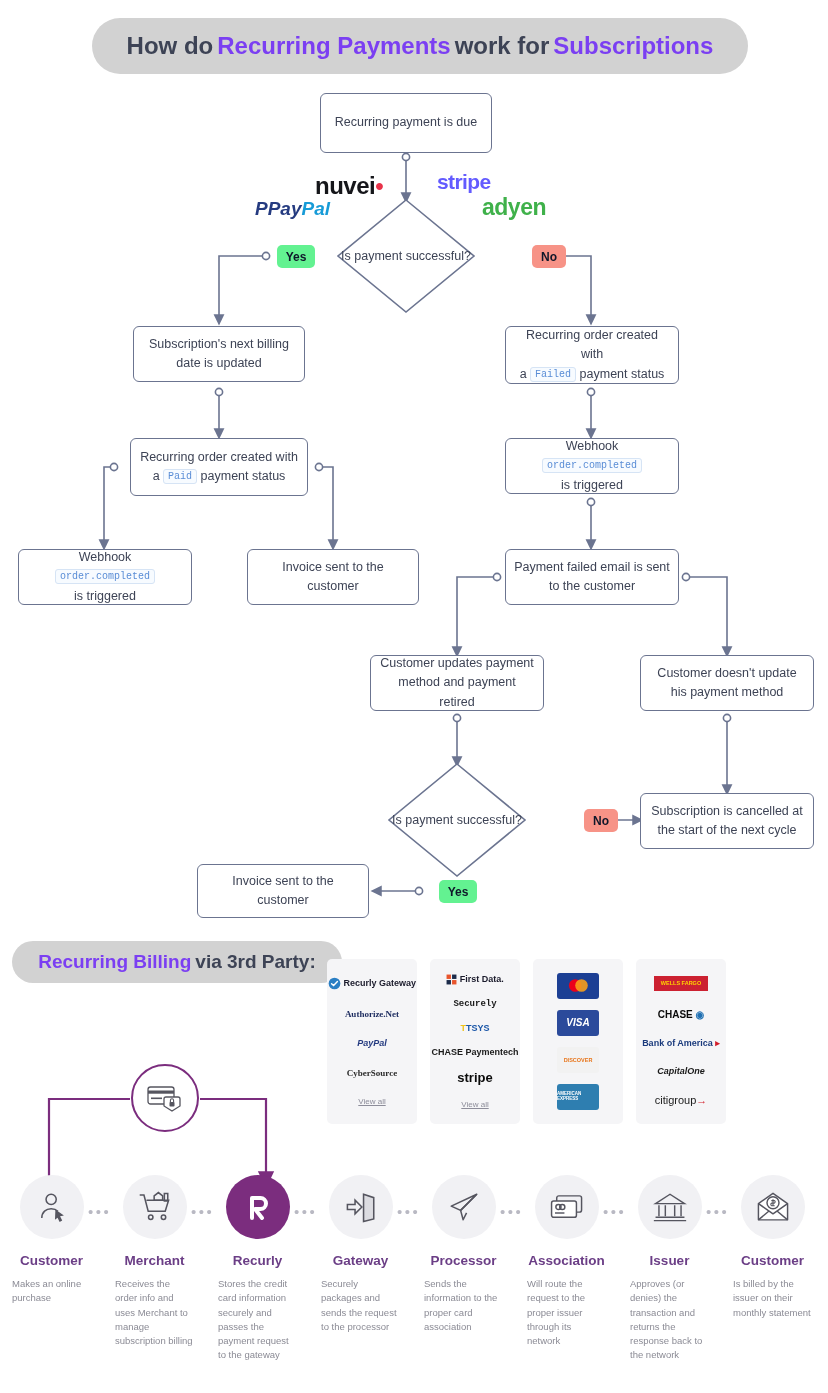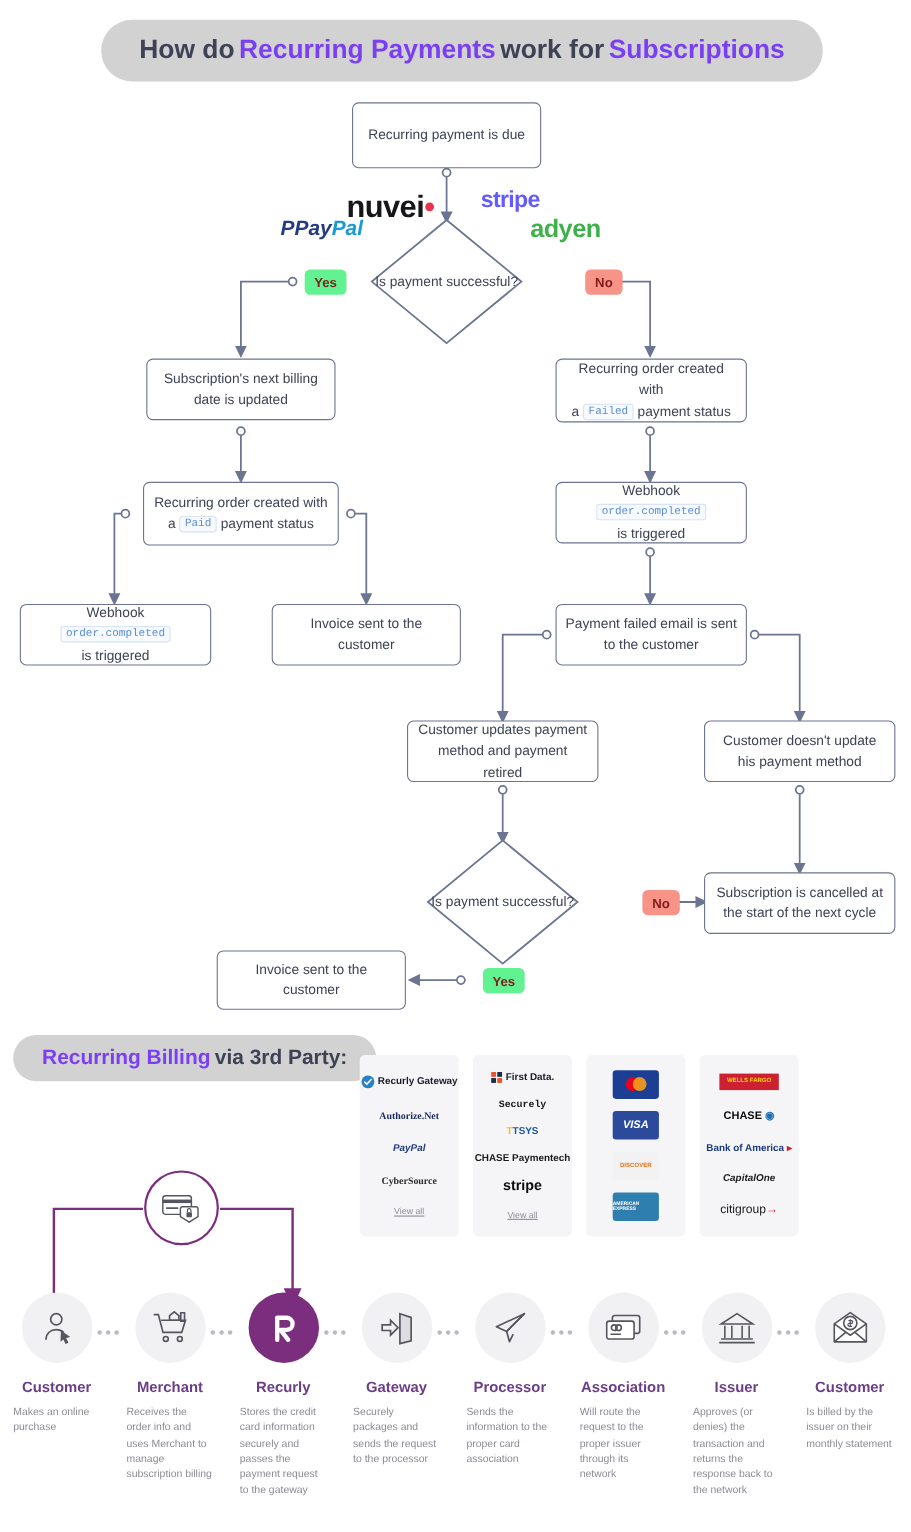--- a/index.html
+++ b/index.html
@@ -61,31 +61,31 @@
     display: flex; align-items: center; justify-content: center;
     font-size: 12.5px; color: #3d4355;
   }
 
   
   .chip {
     position: absolute;
     border-radius: 5px;
     font-size: 12px; font-weight: bold;
     display: flex; align-items: center; justify-content: center;
-    color: #7f1d1d;
+    color: #0f172a;
   }
   .chip.yes { background: #63f291; }
   .chip.no  { background: #f79387; margin-left: 33px; }
 
   
   #connectors { position: absolute; left: 0; top: 0; width: 828px; height: 940px; pointer-events: none; }
 
   
   .flowlogo { position: absolute; font-weight: bold; white-space: nowrap; }
-  #logo-nuvei  { left: 315px; top: 172px; font-size: 28px; color: #15161a; letter-spacing: -0.5px; }
+  #logo-nuvei  { left: 315px; top: 172px; font-size: 24px; color: #15161a; letter-spacing: -0.5px; }
   #logo-nuvei .dot { color: #e8334a; }
   #logo-paypal { left: 255px; top: 198px; font-size: 19px; font-style: italic; }
   #logo-paypal .pp1 { color: #253b80; }
   #logo-paypal .pp2 { color: #179bd7; }
   #logo-stripe { left: 437px; top: 170px; font-size: 21px; color: #635bff; letter-spacing: -0.6px; }
   #logo-adyen  { left: 482px; top: 194px; font-size: 23px; color: #3fb14a; letter-spacing: -0.5px; }
 
   
   .logocol {
     position: absolute;

